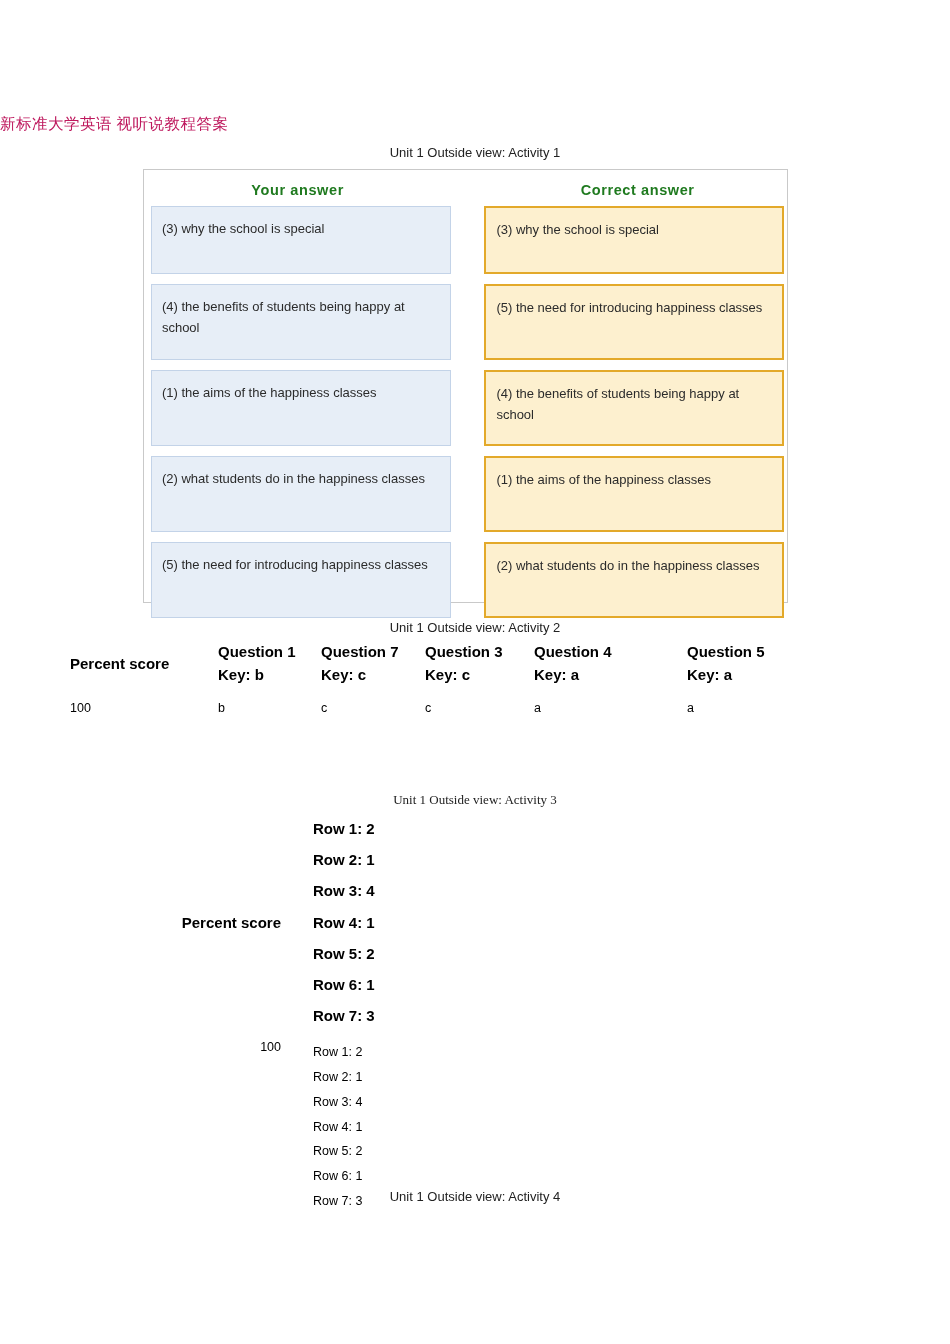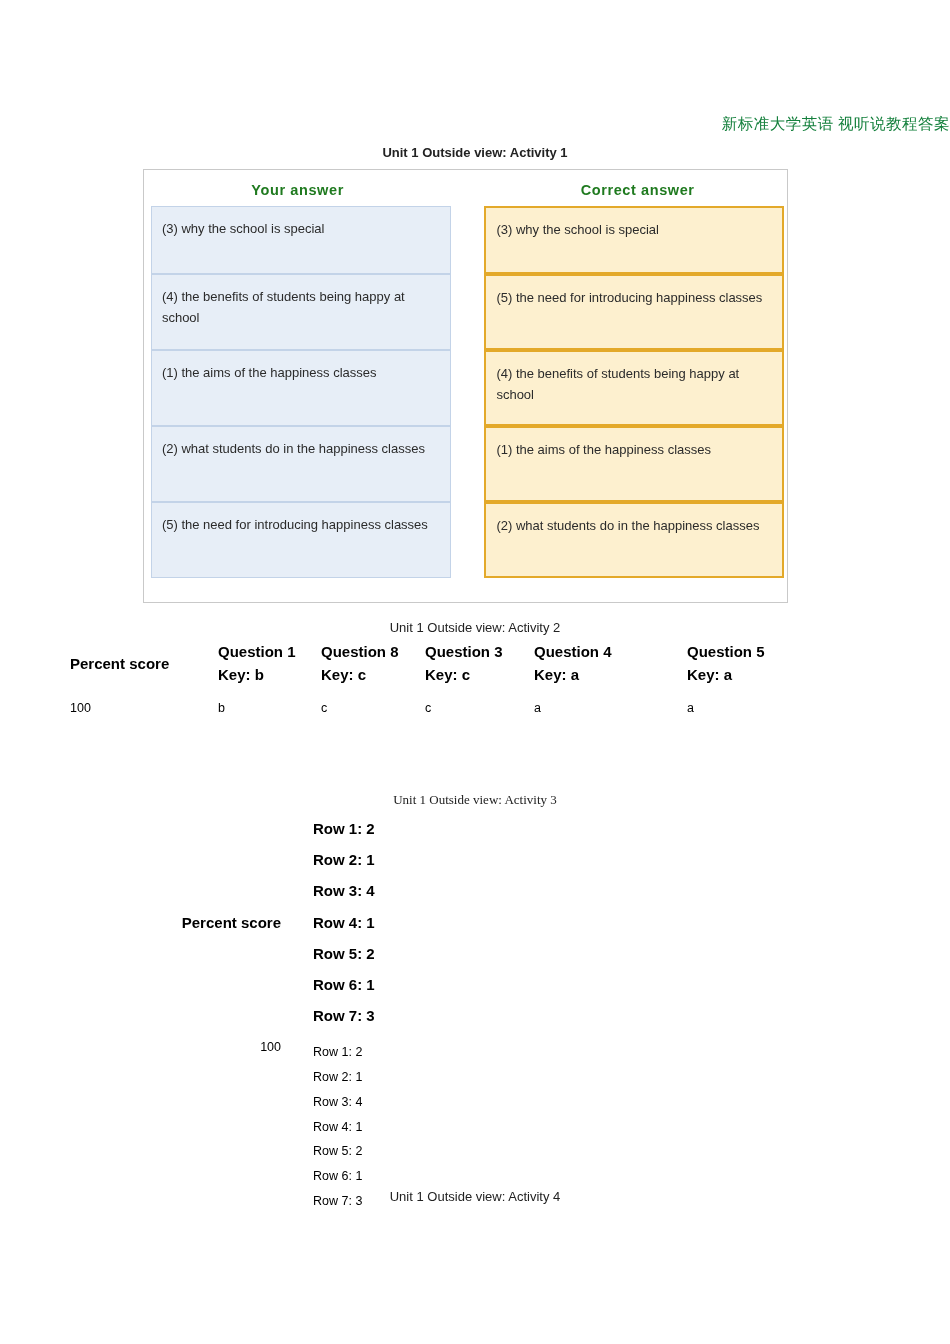--- a/index.html
+++ b/index.html
@@ -15,35 +15,35 @@
     position: relative;
     overflow: hidden;
   }
 
   
   .doc-title {
     position: absolute;
     top: 114px;
     left: 0;
     width: 950px;
-    text-align: right;
+    text-align: left;
     font-family: "Liberation Serif", serif;
     font-size: 15.5px;
-    color: #15803d;
+    color: #be185d;
     letter-spacing: 0.5px;
   }
   .activity-title {
     position: absolute;
     left: 0;
     width: 950px;
     text-align: center;
     font-size: 13px;
     color: #222222;
   }
-  #activity1-title { top: 145px; font-weight: bold; }
+  #activity1-title { top: 145px; }
   #activity2-title { top: 620px; }
   #activity3-title { top: 792px; font-family: Liberation Serif, serif; }
   #activity4-title { top: 1189px; }
 
   
   .match-panel {
     position: absolute;
     left: 143px;
     top: 169px;
     width: 645px;
@@ -65,20 +65,21 @@
     letter-spacing: 0.6px;
   }
   .col-left  { width: 326px; }
   .col-right { width: 317px; }
 
   .match-rows {
     margin-top: 8px;
   }
   .match-row {
     display: flex;
+    margin-bottom: 10px;
     gap: 24px;
   }
   .cellwrap-left  { width: 326px; display: flex; justify-content: center; }
   .cellwrap-right { width: 317px; display: flex; justify-content: center; }
 
   .cell {
     width: 300px;
     box-sizing: border-box;
     padding: 11px 9px 11px 10px;
     font-size: 13px;
@@ -246,21 +247,21 @@
     <thead>
       <tr>
         <th class="a2-c0">
           <span>Percent score</span>
         </th>
         <th class="a2-c1">
           <div>Question 1</div>
           <div>Key: b</div>
         </th>
         <th class="a2-c2">
-          <div>Question 8</div>
+          <div>Question 7</div>
           <div>Key: c</div>
         </th>
         <th class="a2-c3">
           <div>Question 3</div>
           <div>Key: c</div>
         </th>
         <th class="a2-c4">
           <div>Question 4</div>
           <div>Key: a</div>
         </th>

